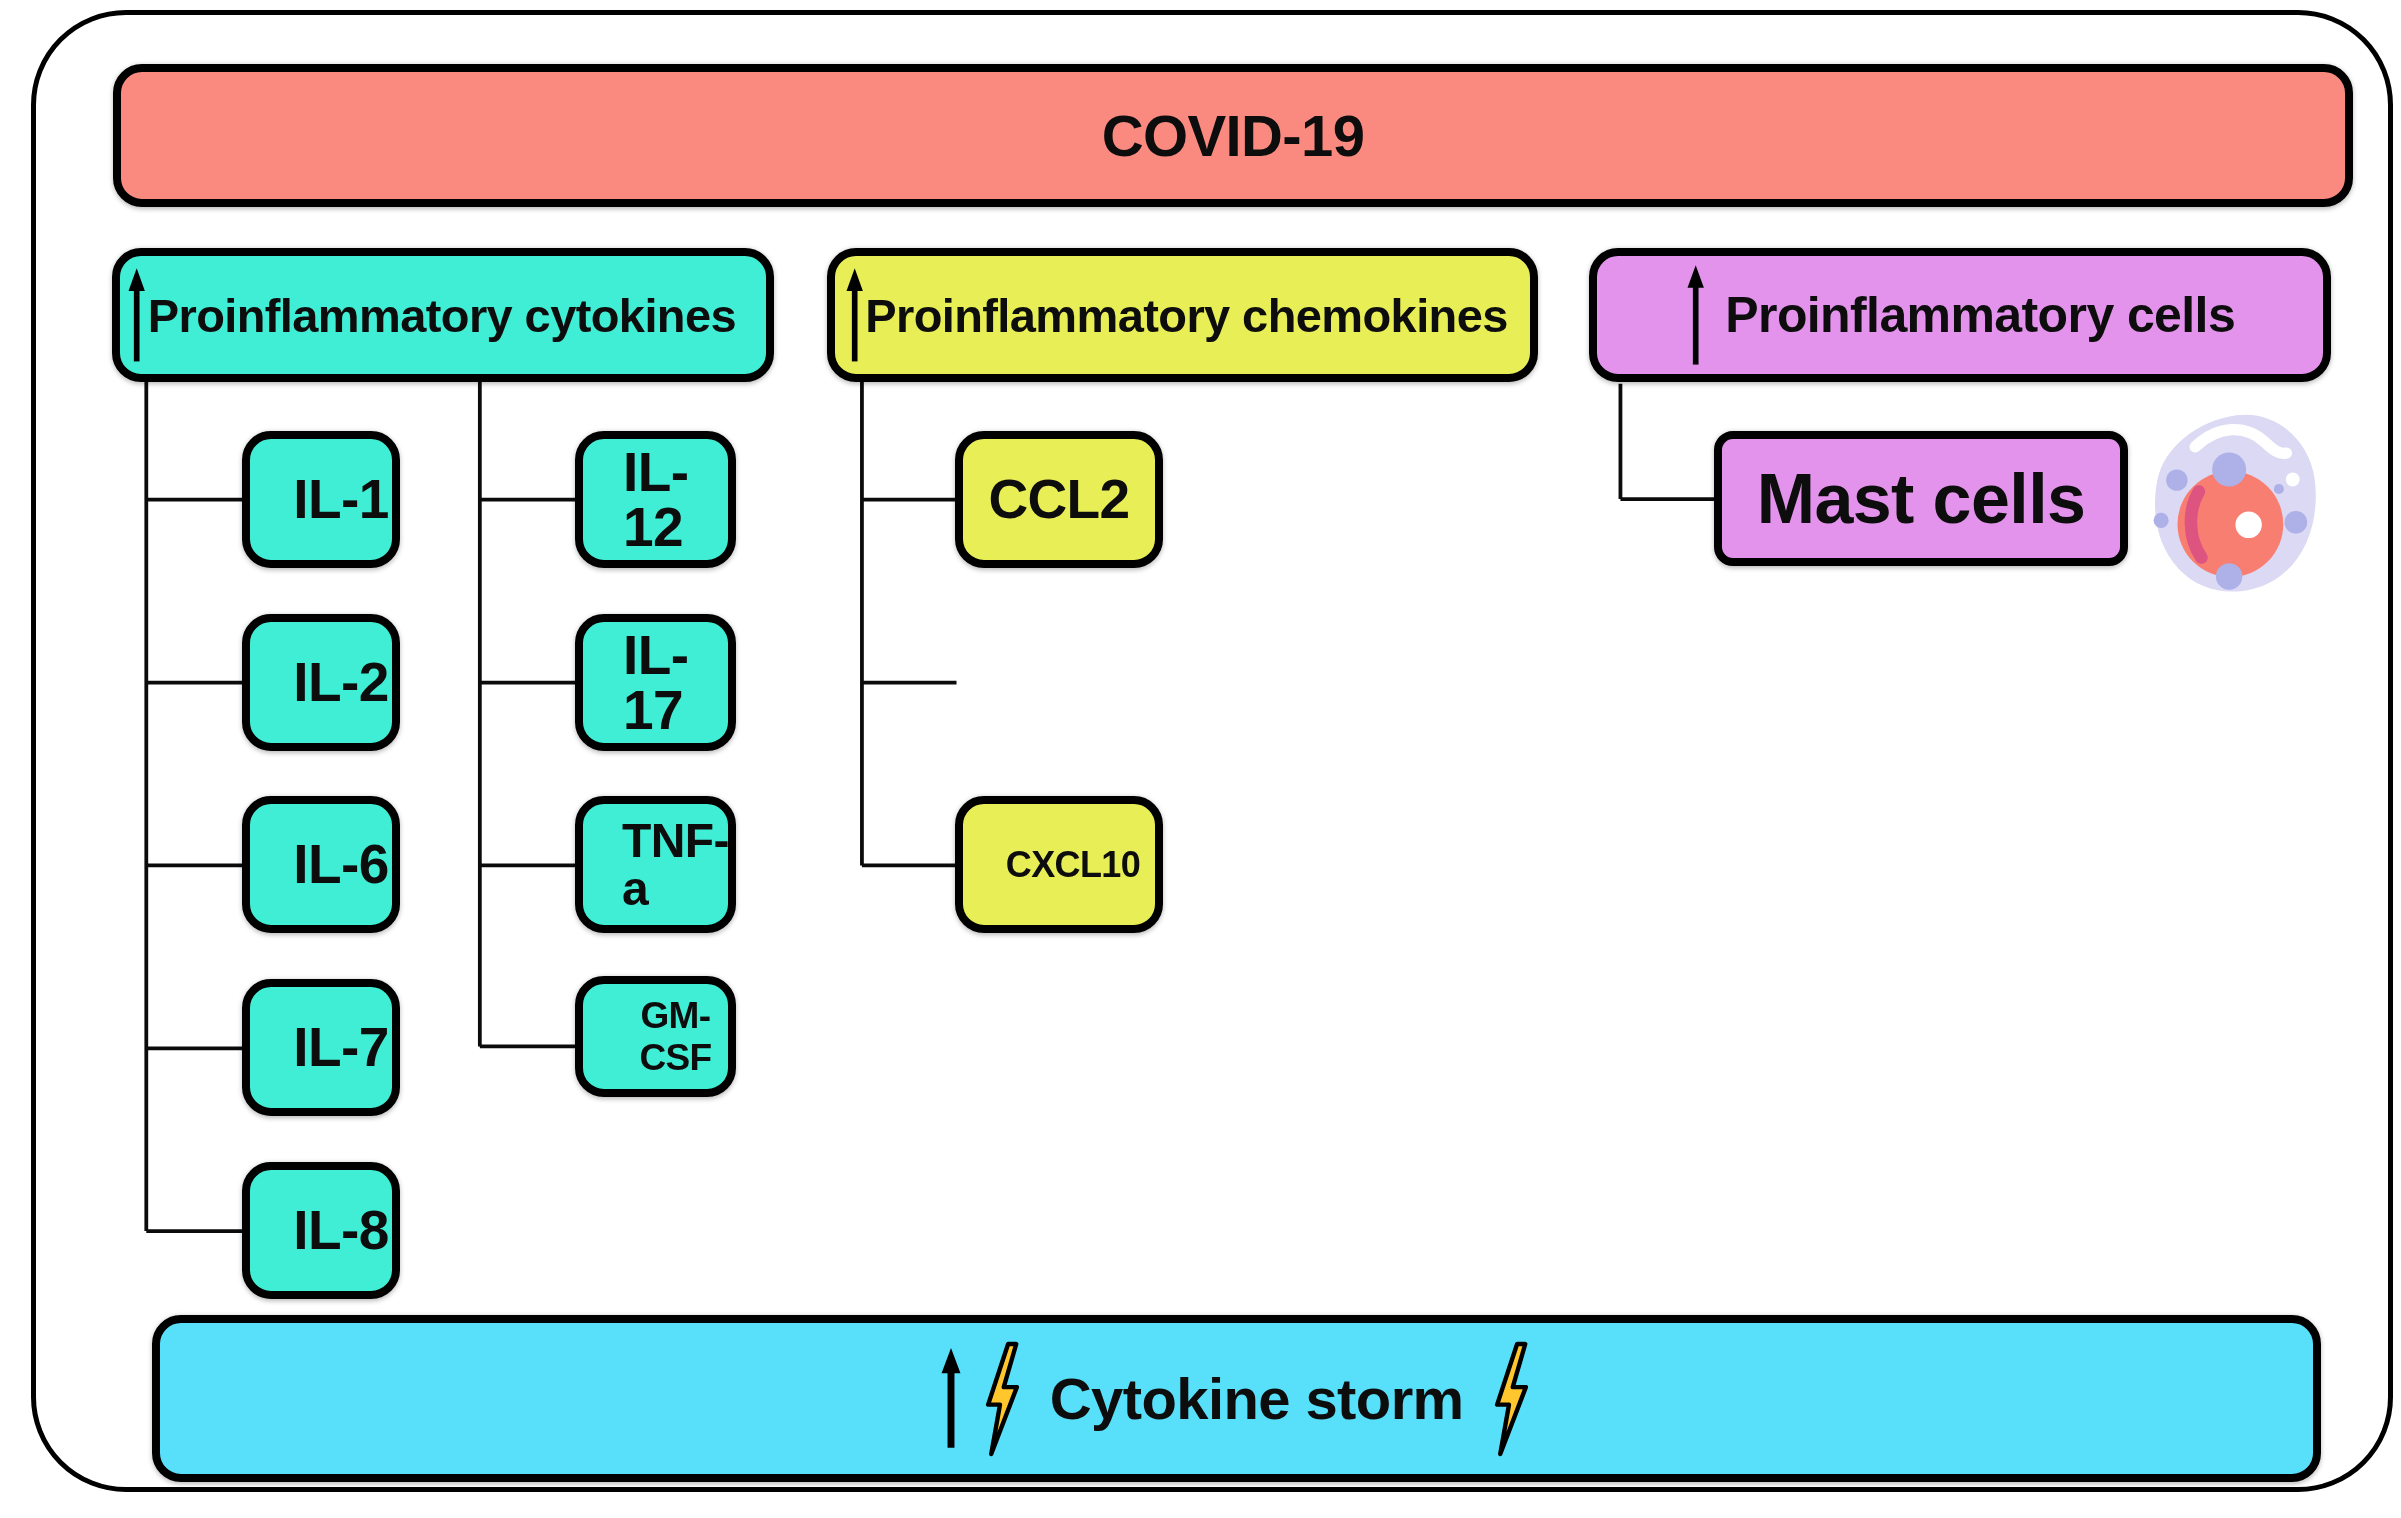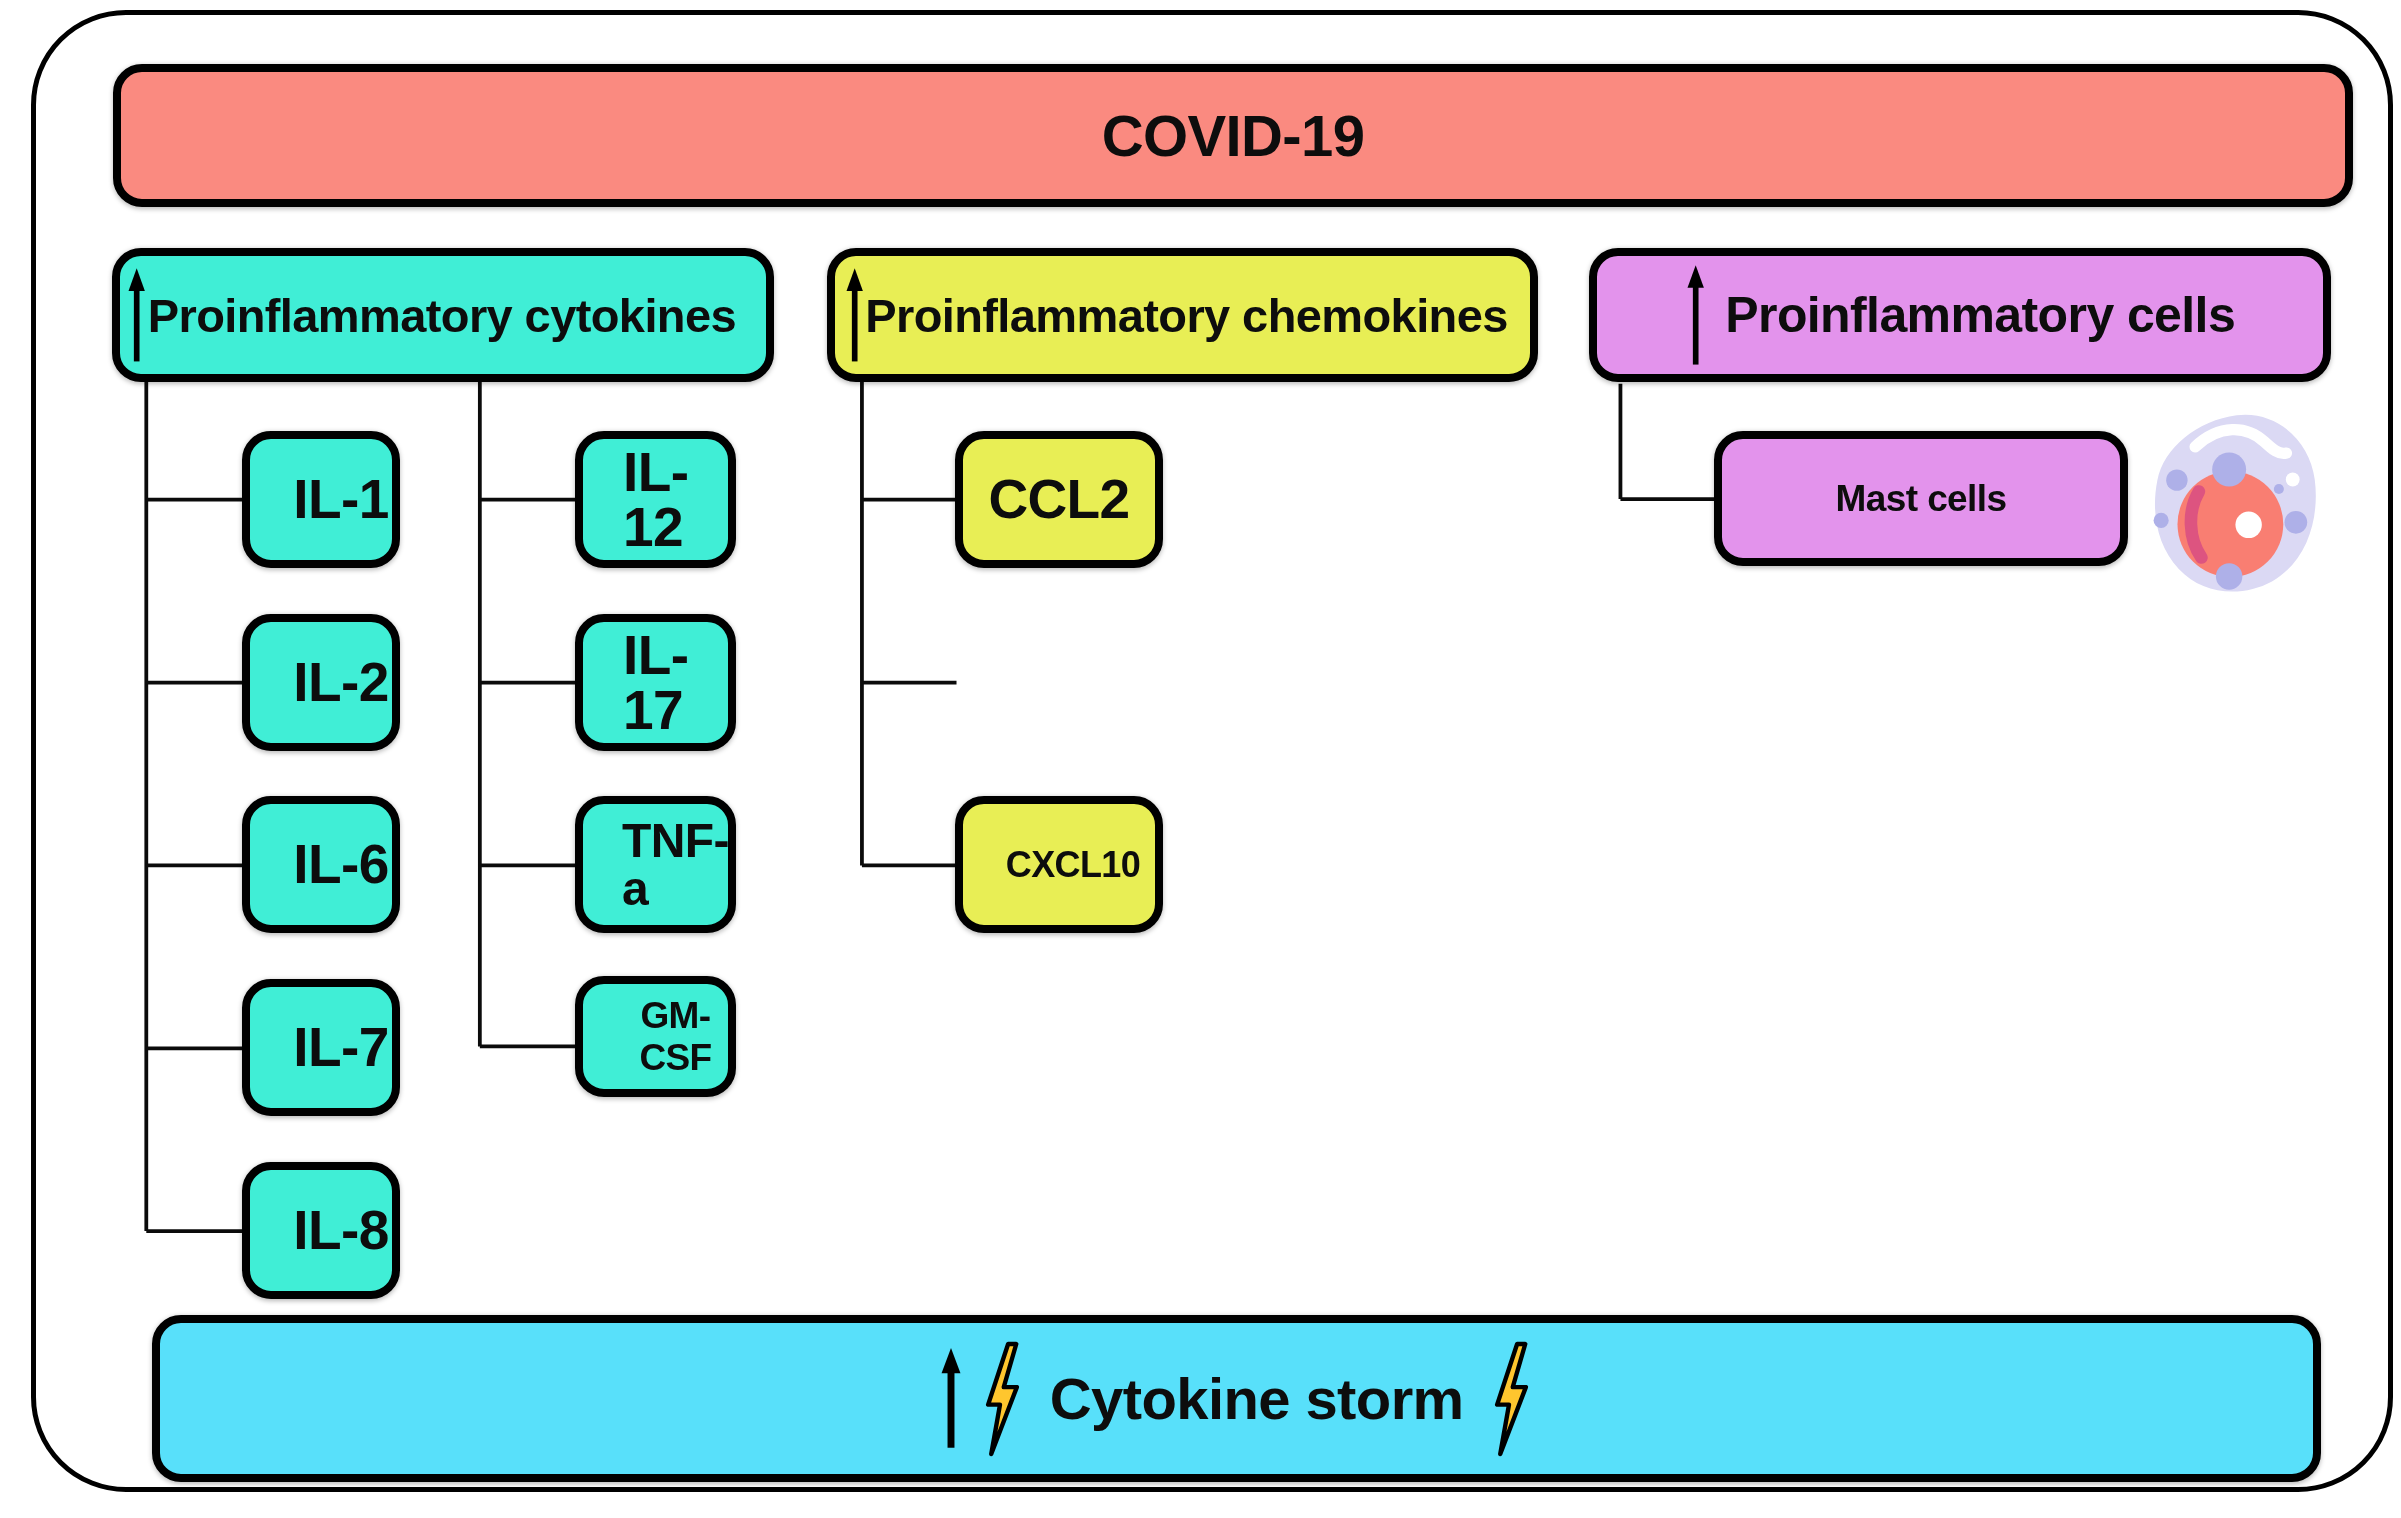--- a/index.html
+++ b/index.html
@@ -44,21 +44,21 @@
   .leaf-purple{background:#E393EC;}
   .colA{left:230px;width:158px;height:137px;}
   .colB{left:563px;width:161px;height:137px;}
   .colC{left:943px;width:208px;height:137px;}
   .rowA0{top:431px;}  .rowA1{top:614px;}  .rowA2{top:796px;}
   .rowA3{top:979px;} .rowA4{top:1162px;}
   .tnf{font-size:48px;}
   .gmcsf{top:976px;height:121px;font-size:37px;line-height:1.12;flex-direction:column;}
   .cxcl9{font-size:50px;}
   .cxcl10{font-size:36px;padding-left:28px;}
-  .mast{left:1702px;top:431px;width:414px;height:135px;font-size:37px;}
+  .mast{left:1702px;top:431px;width:414px;height:135px;font-size:70px;border-radius:19px;}
   .banner-storm{
     left:140px;top:1315px;width:2169px;height:167px;
     background:#58E0FA;font-size:58px;gap:16.4px;
   }
   .banner-storm .storm-label{margin:0 8.8px;}
   .arrow-icon{display:block;}
   .cell-illustration{position:absolute;left:2135px;top:409px;}
 </style>
 </head>
 <body>

